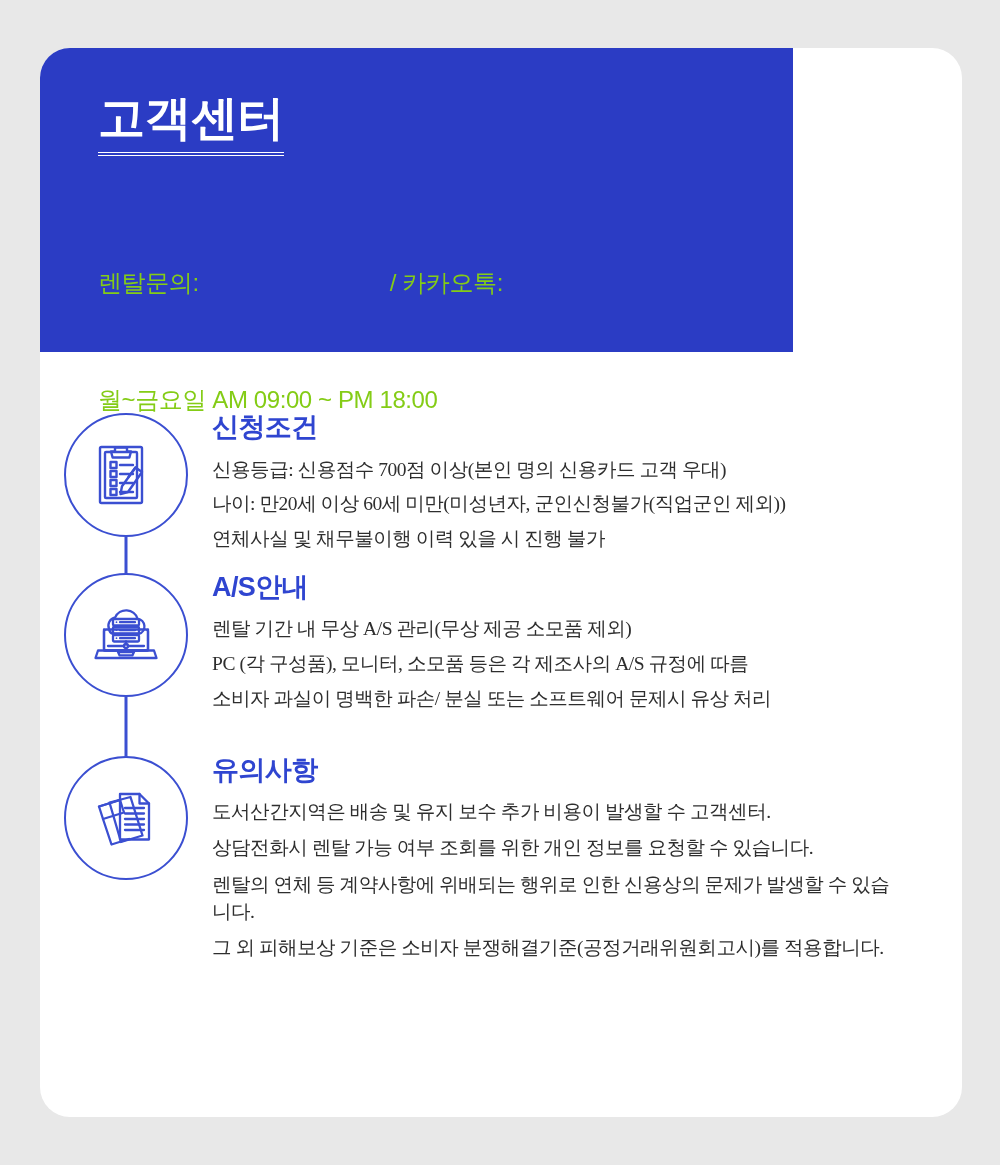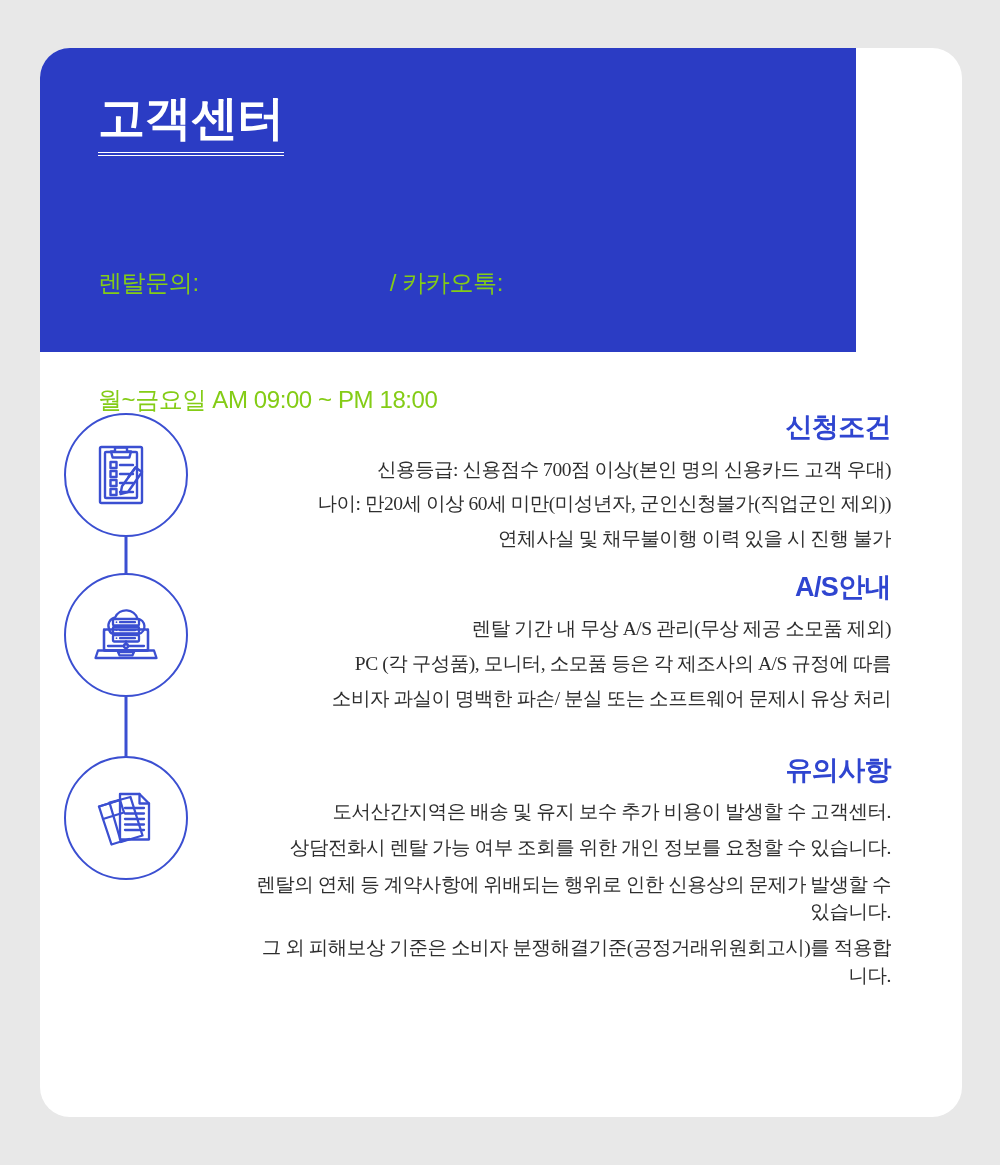--- a/index.html
+++ b/index.html
@@ -29,21 +29,21 @@
     background: #ffffff;
     border-radius: 30px;
     overflow: hidden;
   }
 
   
   .card-header {
     position: absolute;
     left: 0;
     top: 0;
-    width: 816px;
+    width: 753px;
     height: 304px;
     background: #2b3cc4;
     padding: 44px 0 0 58px;
   }
 
   .header-title {
     display: inline-block;
     color: #ffffff;
     font-size: 47px;
     font-weight: 700;
@@ -76,21 +76,20 @@
 
   .contact-sep { display: inline; }
 
   
   .card-body {
     position: absolute;
     left: 0;
     top: 304px;
     width: 875px;
     padding: 61px 0 0 0;
-    text-align: right;
   }
 
   .section {
     position: relative;
     display: flex;
     align-items: flex-start;
   }
 
   .icon-col {
     position: relative;
@@ -149,21 +148,21 @@
   .section-lines p {
     line-height: 1.42;
     margin: 0 0 7px 0;
   }
 
   .section-lines p:last-child { margin-bottom: 0; }
 
   
   .section-1 { margin-top: 0; }
   .section-2 { margin-top: 20px; }
-  .section-3 { margin-top: 43px; gap: 44px; }
+  .section-3 { margin-top: 43px; }
 
   .section-3 .section-lines p { line-height: 1.40; margin-bottom: 9px; }
 </style>
 </head>
 <body>
 
 <div class="page">
 
   <div class="card">
 

